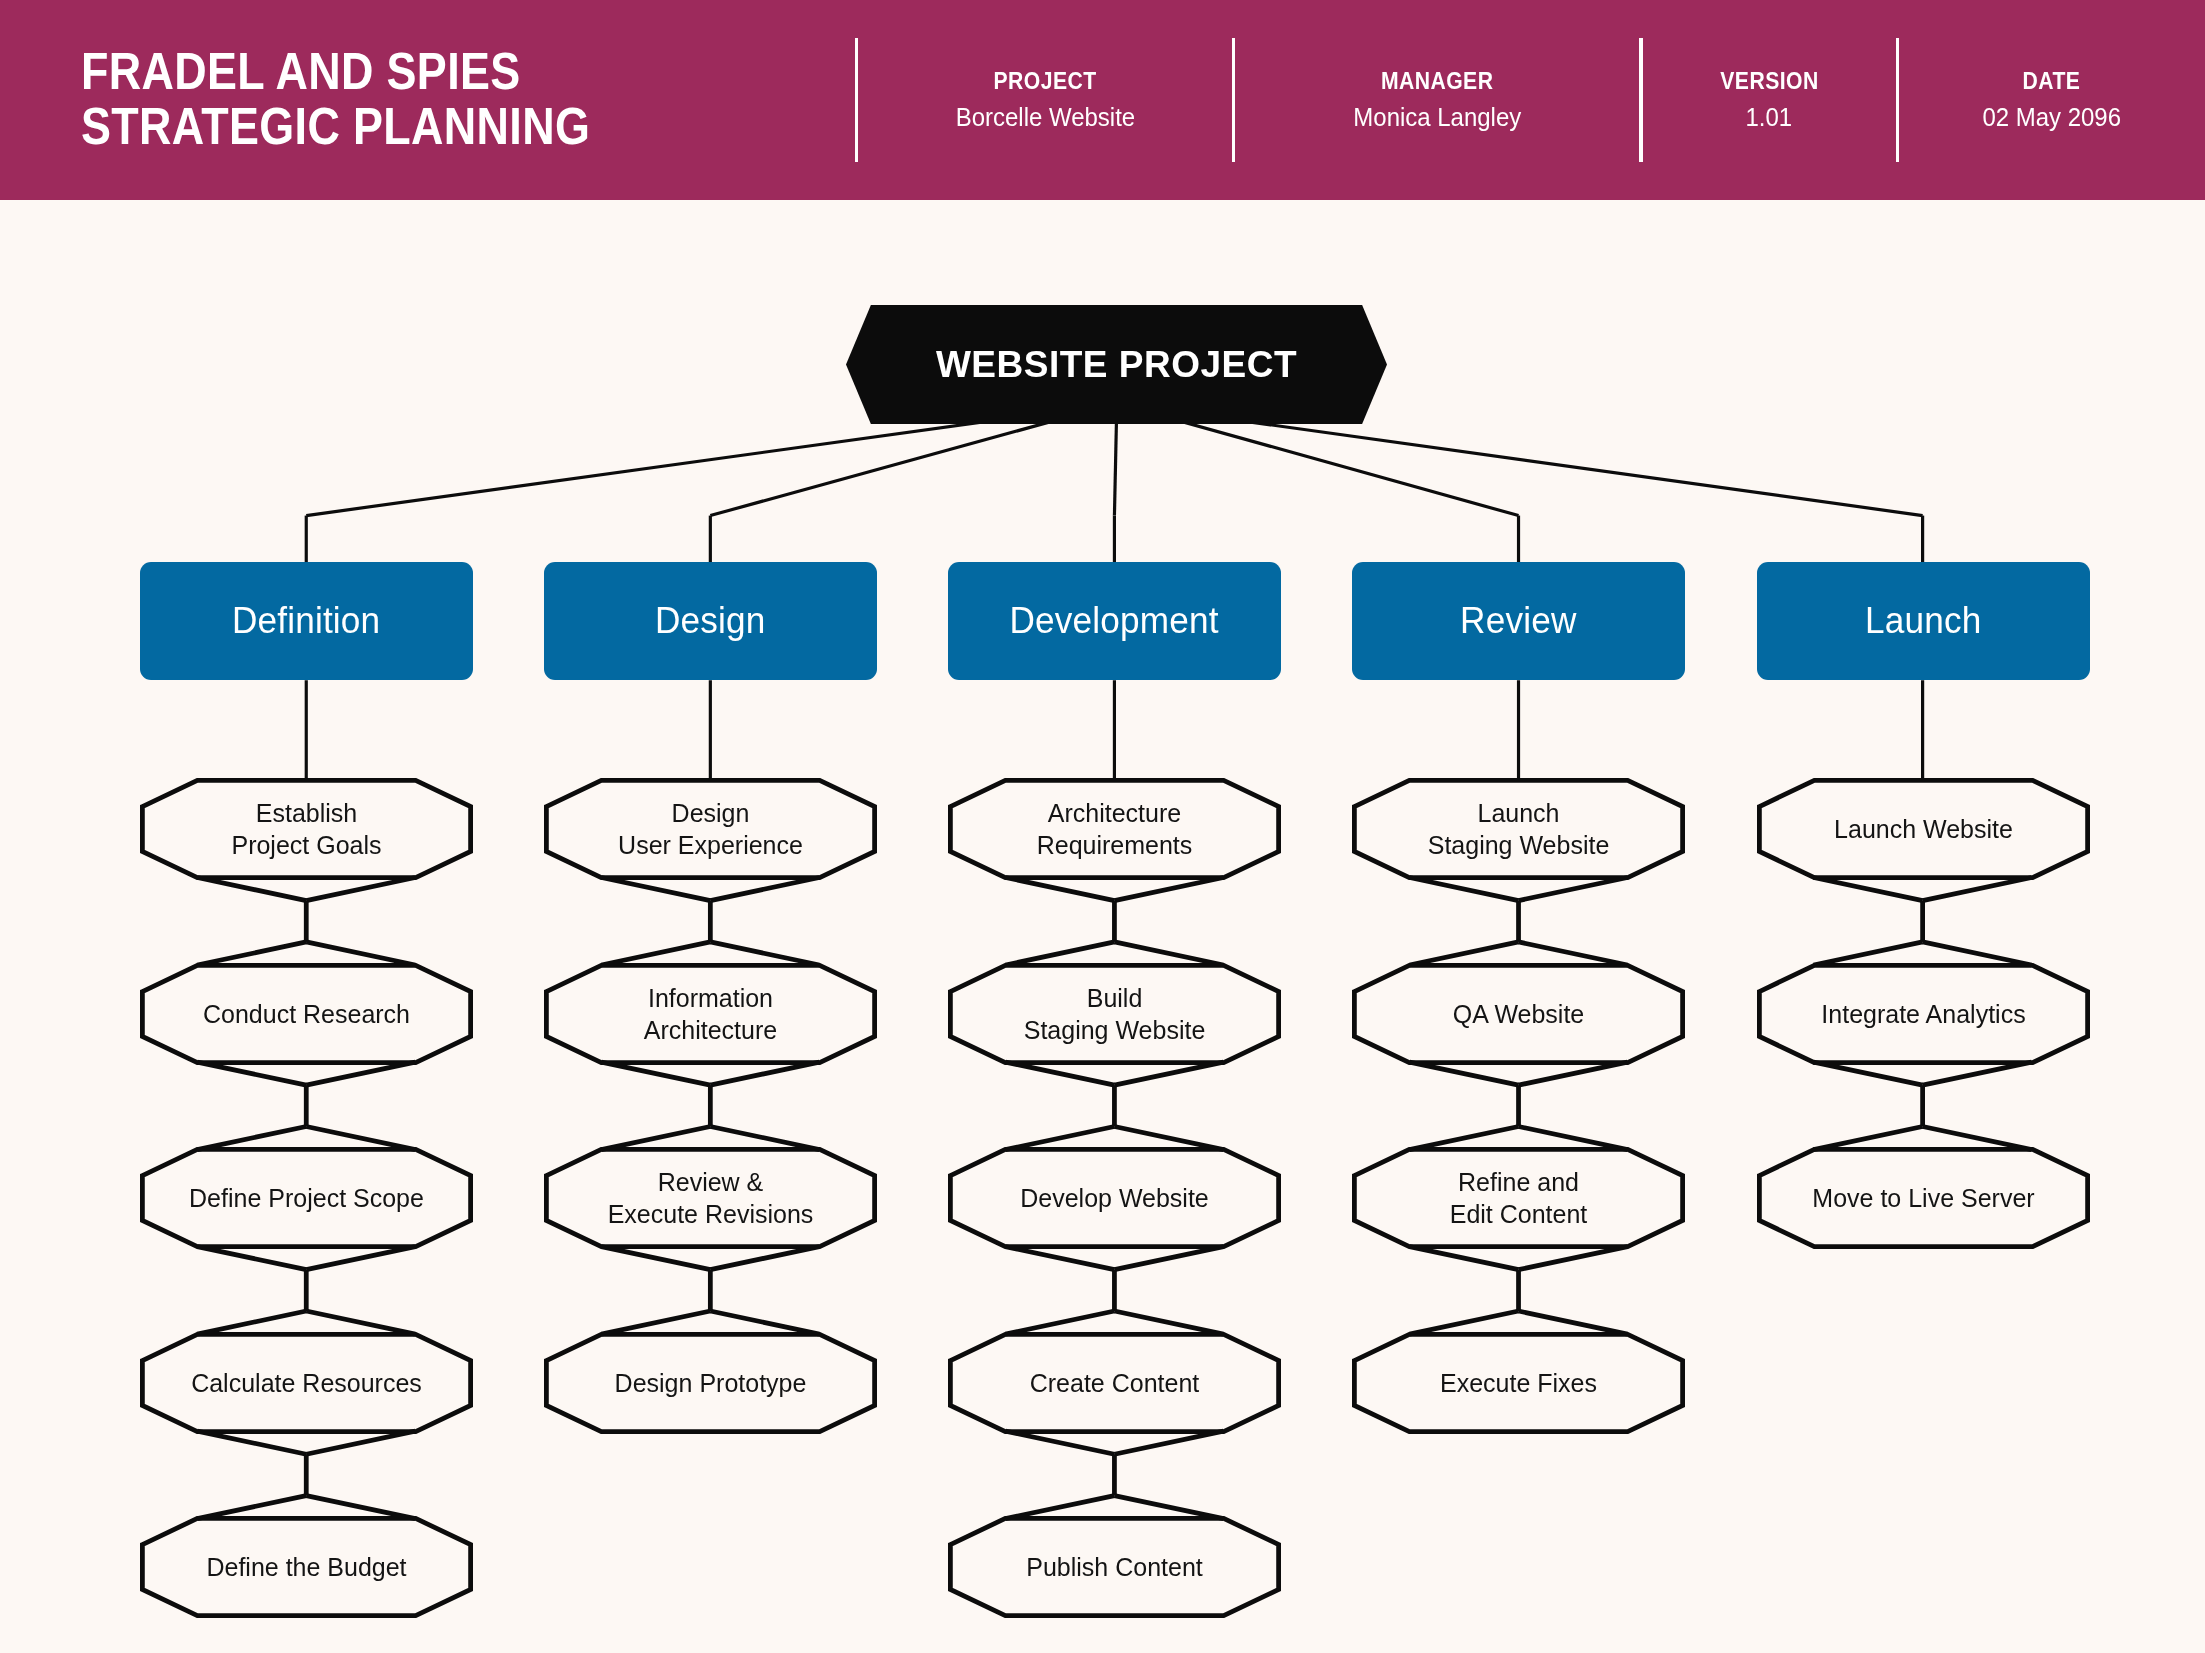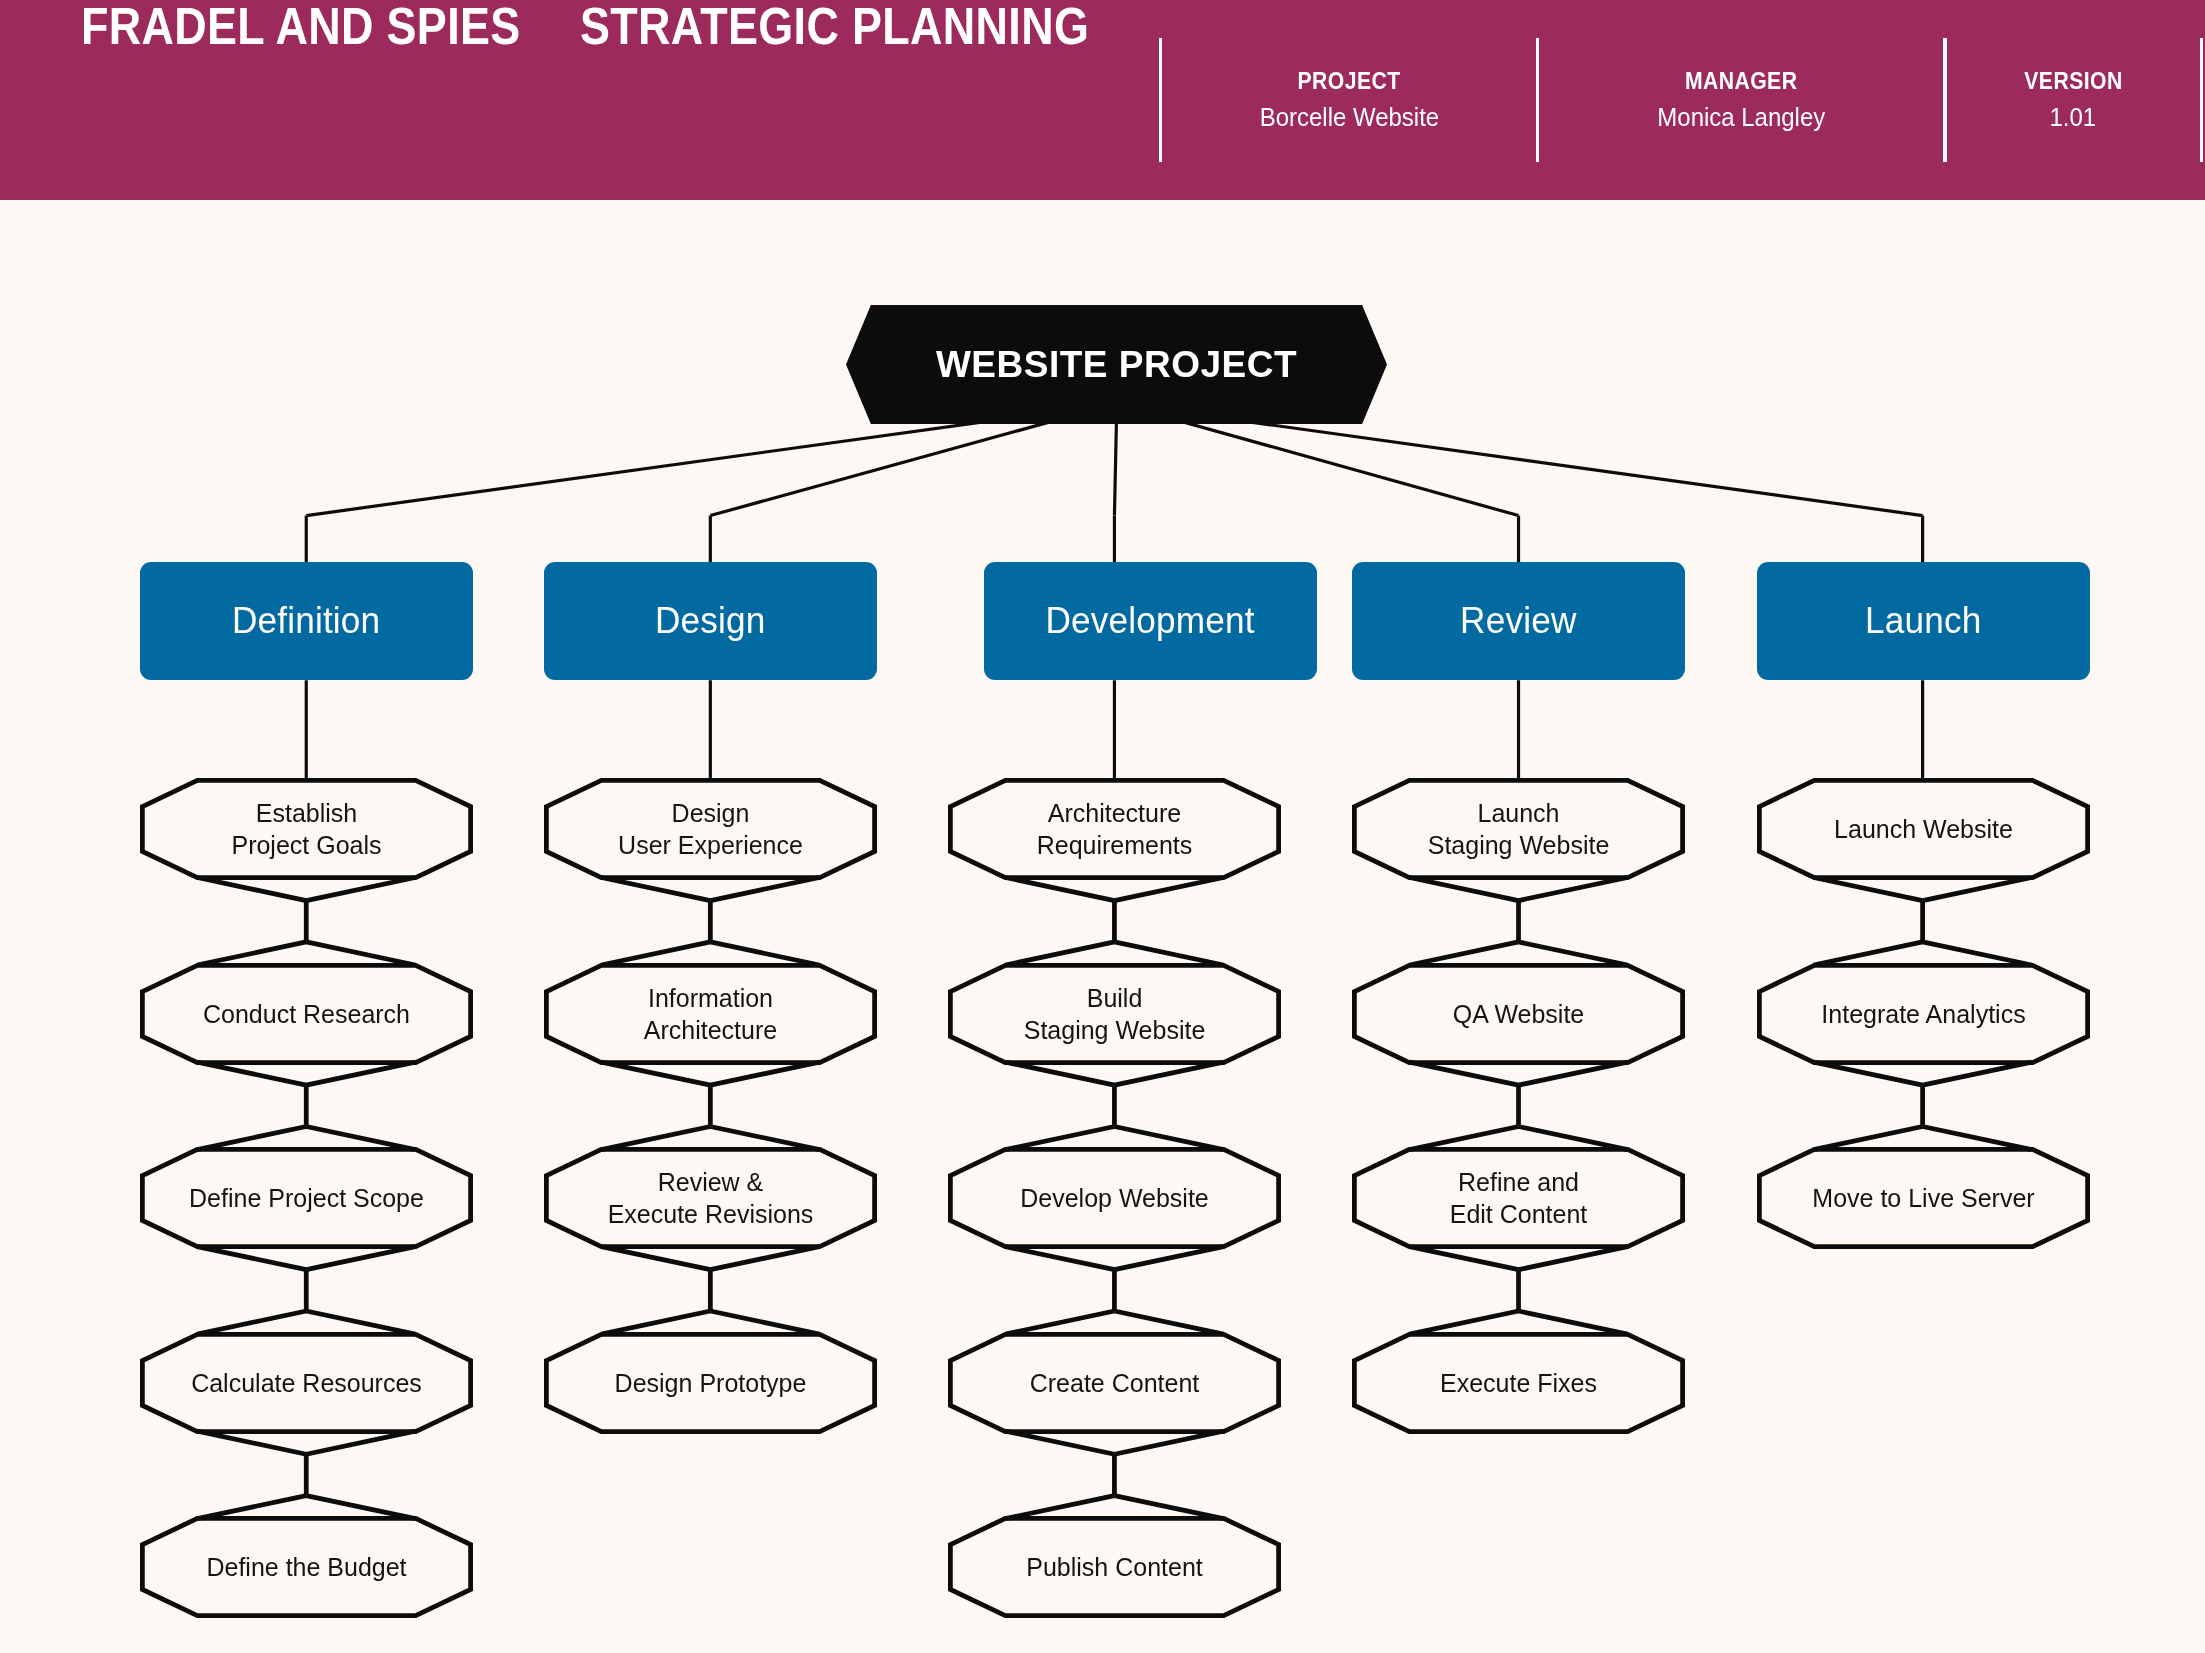--- a/index.html
+++ b/index.html
@@ -26,20 +26,21 @@
     left: 0; top: 0;
     width: 2205px;
     height: 200px;
     background: #9D2A5C;
     display: flex;
     align-items: stretch;
   }
   .header-title {
     flex: 0 0 855px;
     display: flex;
+    flex-direction: column;
     justify-content: center;
     padding-left: 81px;
     box-sizing: border-box;
   }
   .header-title .tline {
     color: #FFFFFF;
     font-size: 51px;
     font-weight: 700;
     line-height: 1.07;
     letter-spacing: 0.4px;
@@ -363,21 +364,21 @@
         </svg>
         <div class="hex-label">Review &amp;
 Execute Revisions</div>
       </div>
       <div class="hex" style="left: 544px; top: 1332px;">
         <svg viewBox="0 0 418 128">
           <polygon points="3,35.84 72,3 346,3 415,35.84 415,92.16 346,125 72,125 3,92.16" fill="none" stroke="#0C0C0C" stroke-width="6" stroke-linejoin="miter"></polygon>
         </svg>
         <div class="hex-label">Design Prototype</div>
       </div>
-      <div class="cat-box" style="left: 984px;">
+      <div class="cat-box" style="left: 948px;">
         <span class="cat-label">Development</span>
       </div>
       <div class="hex" style="left: 948px; top: 778px;">
         <svg viewBox="0 0 418 128">
           <polygon points="3,35.84 72,3 346,3 415,35.84 415,92.16 346,125 72,125 3,92.16" fill="none" stroke="#0C0C0C" stroke-width="6" stroke-linejoin="miter"></polygon>
         </svg>
         <div class="hex-label">Architecture
 Requirements</div>
       </div>
       <div class="hex" style="left: 948px; top: 963px;">

